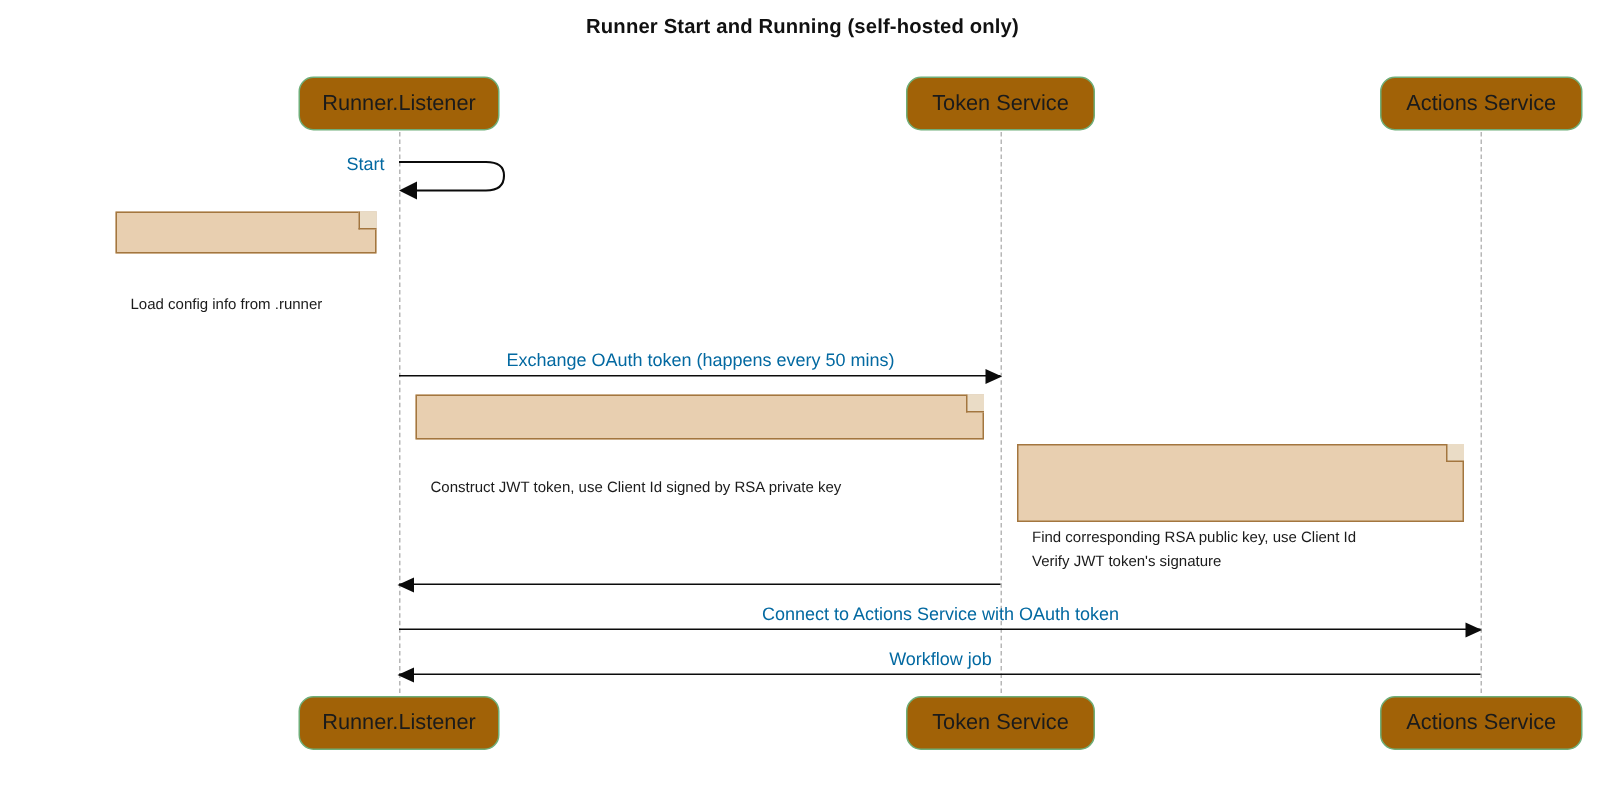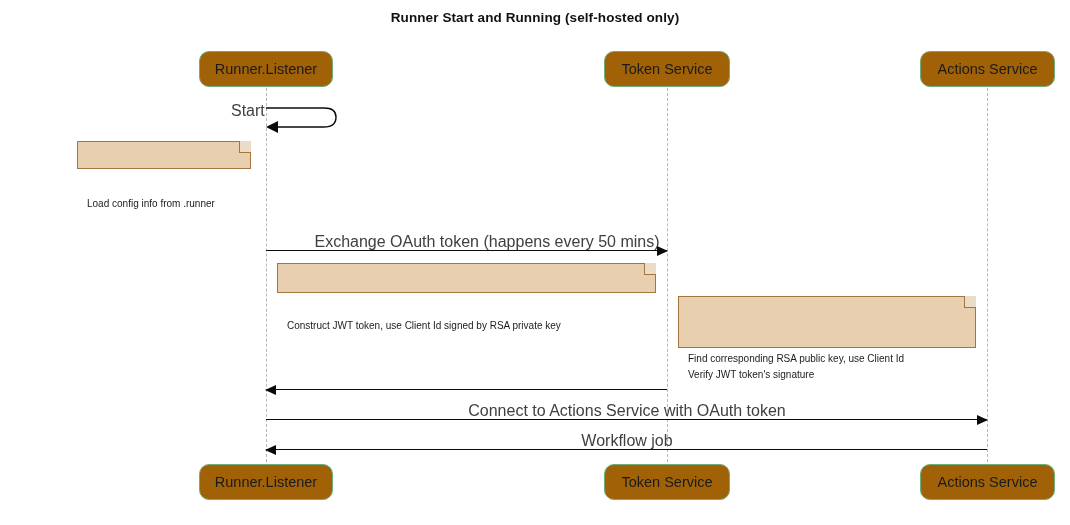--- a/index.html
+++ b/index.html
@@ -104,22 +104,22 @@
     right: -1px;
   }
   .arrowhead.left {
     border-top: 5px solid transparent;
     border-bottom: 5px solid transparent;
     border-right: 11px solid #0b0b0b;
     left: -1px;
   }
   .msg-label {
     position: absolute;
-    font-size: 16px;
-    color: #404040;
+    font-size: 12px;
+    color: #0369a1;
     white-space: nowrap;
     transform: translateX(-50%);
   }
   .msg-label.lbl-left {
     transform: none;
   }
   
   .selfloop {
     position: absolute;
   }
@@ -164,21 +164,21 @@
     </svg>
   </div>
 
   <div class="note" style="left:77px; top:141px; width:174px; height:28px;">
     <span class="fold-cover"></span>
     <span class="fold"></span>
     <span class="note-text">Load config info from .runner</span>
   </div>
 
 
-  <div class="msg-label" style="left:467px; top:233px;margin-left:20px;">Exchange OAuth token (happens every 50 mins)</div>
+  <div class="msg-label" style="left:467px; top:233px;">Exchange OAuth token (happens every 50 mins)</div>
   <div class="msg" style="left:266px; top:250px; width:401px;">
     <span class="arrowhead right"></span>
   </div>
 
   <div class="note" style="left:277px; top:263px; width:379px; height:30px;">
     <span class="fold-cover"></span>
     <span class="fold"></span>
     <span class="note-text">Construct JWT token, use Client Id signed by RSA private key</span>
   </div>
 

